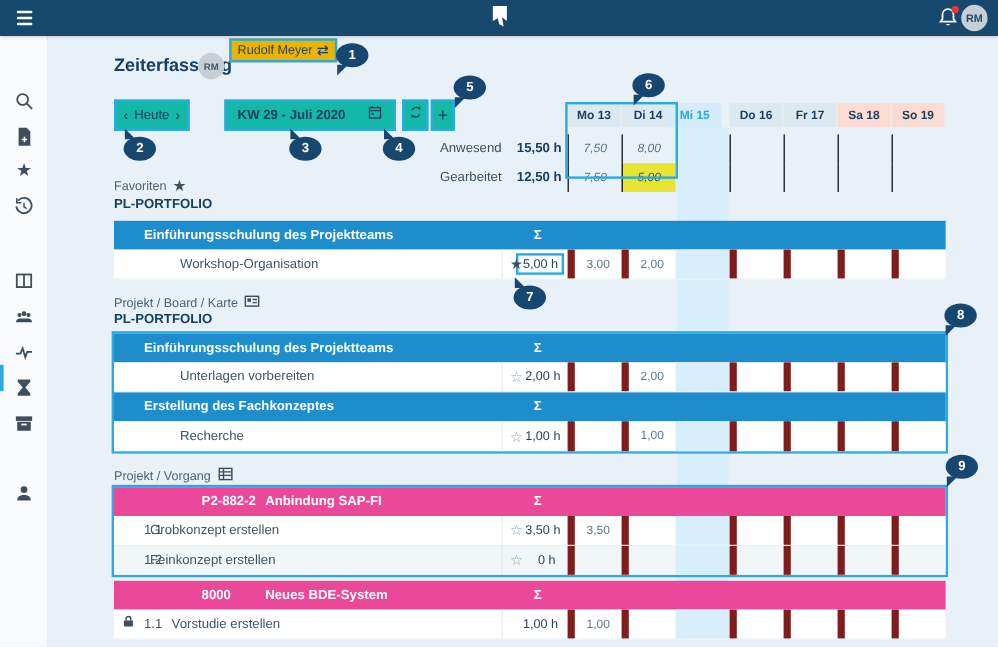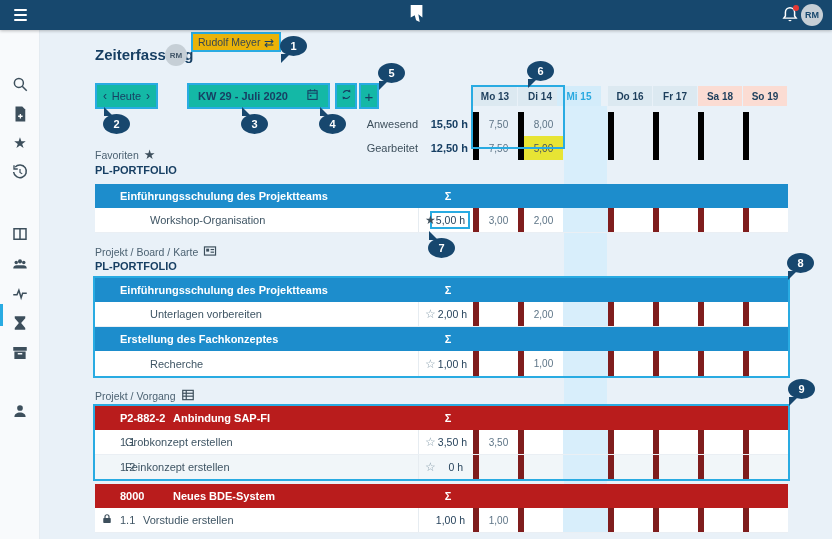--- a/index.html
+++ b/index.html
@@ -46,36 +46,36 @@
   .dh-normal { background:#dce9f1; }
   .dh-today  { background:#d3ecfa; color:#29a9e0; }
   .dh-weekend{ background:#fbdcd3; }
 
   .today-band { position:absolute; left:564px; top:106px; width:43px; height:426px; background:#d8eefb; z-index:0; }
 
   
   .sumrow { position:absolute; left:340px; height:24px; display:flex; align-items:center; z-index:1; }
   .sumrow .slabel { width:87px; text-align:right; font-size:11px; color:#3d4f5c; padding-right:9px; }
   .sumrow .stotal { width:46px; text-align:right; font-size:11px; font-weight:bold; color:#173f63; padding-right:5px; }
-  .sumrow .sdc { width:45px; height:24px; display:flex; align-items:center; justify-content:center; font-size:10px; color:#5d7486; border-left:6px solid #000000; }
+  .sumrow .sdc { width:45px; height:24px; display:flex; align-items:center; justify-content:center; font-size:10px; color:#5d7486; border-left:1px solid #000000;font-style:italic; }
   .sumrow .sdc.today { background:#d8eefb; border-left-color:transparent; }
   .sumrow .sdc.warn { background:#e7e434; color:#46525c; }
 
   
   .sec-label { position:absolute; font-size:10.5px; color:#4c6272; display:flex; align-items:center; gap:5px; z-index:1; }
   .sec-label .star-filled::before { content:"★"; color:#3d4f5c; font-size:13px; }
   .sec-label svg { width:14px; height:14px; }
   .proj-label { position:absolute; font-size:11px; font-weight:bold; color:#173f63; z-index:1; }
 
   
   .tbl { position:absolute; left:95px; width:693px; z-index:1; }
   .grp-outline { position:absolute; left:93px; width:697px; border:2px solid #29abe2; z-index:2; }
   .thead { display:flex; align-items:center; height:24px; color:#fff; }
   .thead.blue { background:#1d8dcc; }
-  .thead.teal { background:#b91c1c; }
+  .thead.teal { background:#ec4899;padding-left:48px; }
   .thead .h-label { flex:1; padding-left:25px; font-size:11px; font-weight:bold; display:flex; gap:0; }
   .thead .h-code { width:48px; font-size:11px; font-weight:bold; }
   .thead .h-title { font-size:11px; font-weight:bold; padding-left:5px; }
   .thead .h-sum { width:50px; text-align:center; font-size:11px; font-weight:bold; }
   .thead .h-days { width:315px; }
 
   .trow { display:flex; align-items:stretch; height:25px; background:#fff; border-bottom:1px solid #eaeff4; }
   .trow.muted { background:#f1f6f9; }
   .trow .label-area { width:323px; display:flex; align-items:center; }
   .trow .t-label { font-size:11px; color:#3f5564; }

